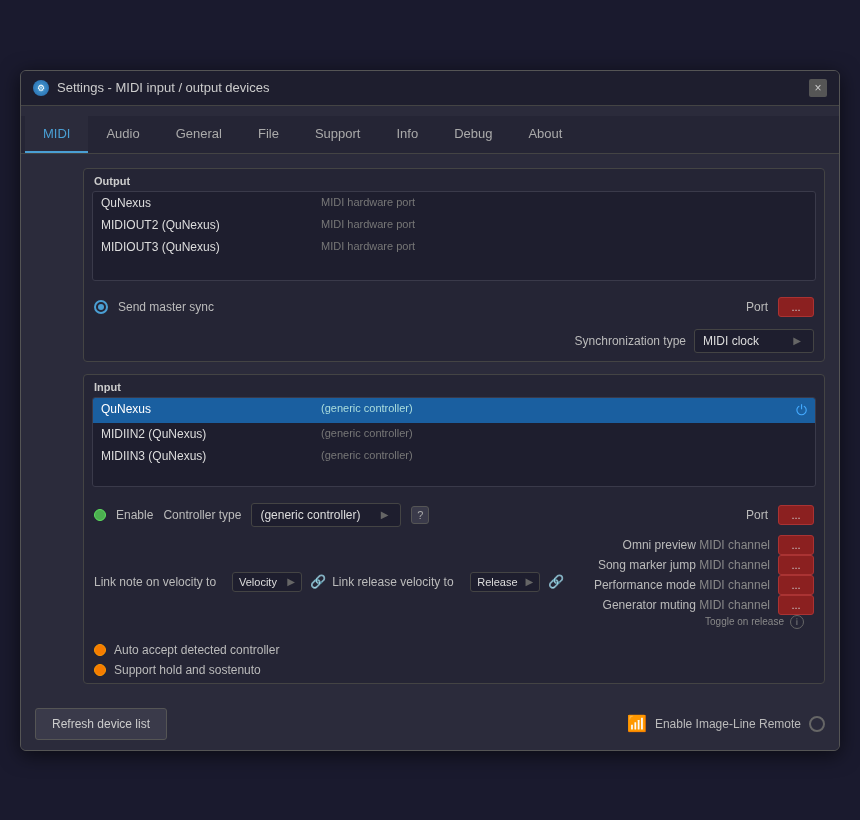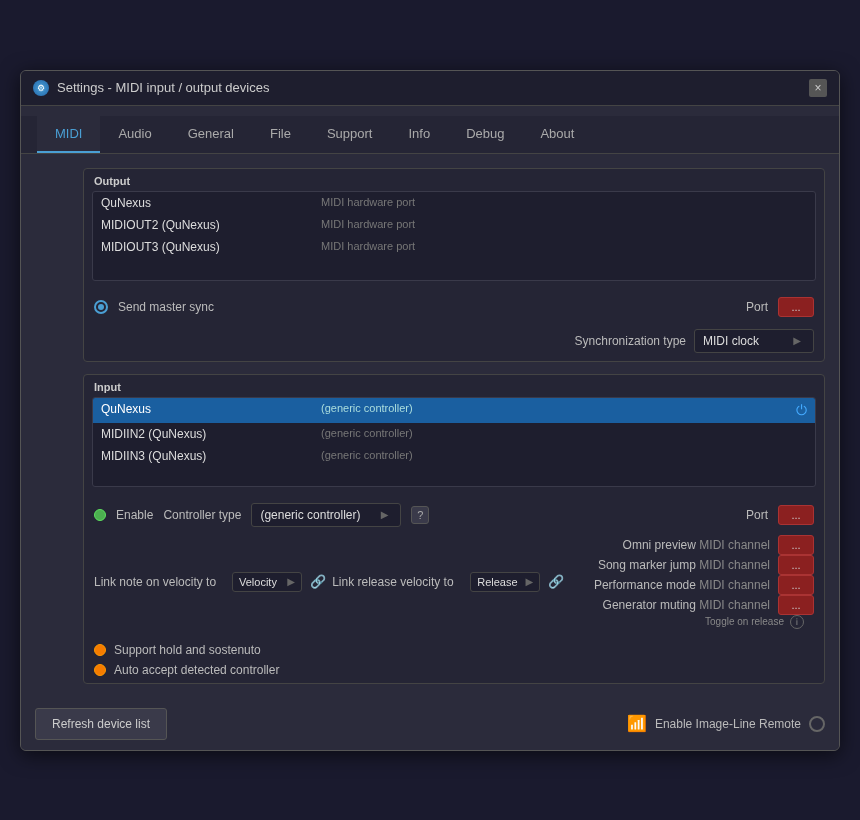--- a/index.html
+++ b/index.html
@@ -56,21 +56,21 @@
       cursor: pointer;
       border-radius: 2px;
       font-size: 12px;
       display: flex;
       align-items: center;
       justify-content: center;
     }
     .tabs {
       background: #252535;
       display: flex;
-      padding: 0 16px;
+      padding: 0 4px;
       border-bottom: 1px solid #444;
       margin-top: 10px;
     }
     .tab {
       padding: 10px 18px;
       color: #aaa;
       cursor: pointer;
       border-bottom: 2px solid transparent;
       font-size: 13px;
       white-space: nowrap;
@@ -464,25 +464,25 @@
           <div class="toggle-label-row">
             <span class="small-label">Toggle on release</span>
             <div class="info-icon">ℹ</div>
           </div>
         </div>
       </div>
 
       <div class="bottom-section">
         <div class="option-row">
           <div class="orange-dot"></div>
-          <span class="option-label">Support hold and sostenuto</span>
+          <span class="option-label">Auto accept detected controller</span>
         </div>
         <div class="option-row">
           <div class="orange-dot"></div>
-          <span class="option-label">Auto accept detected controller</span>
+          <span class="option-label">Support hold and sostenuto</span>
         </div>
       </div>
     </div>
 
   </div>
 
   <div class="footer">
     <button class="refresh-btn">Refresh device list</button>
     <div class="remote-row">
       <span class="remote-icon">📶</span>

